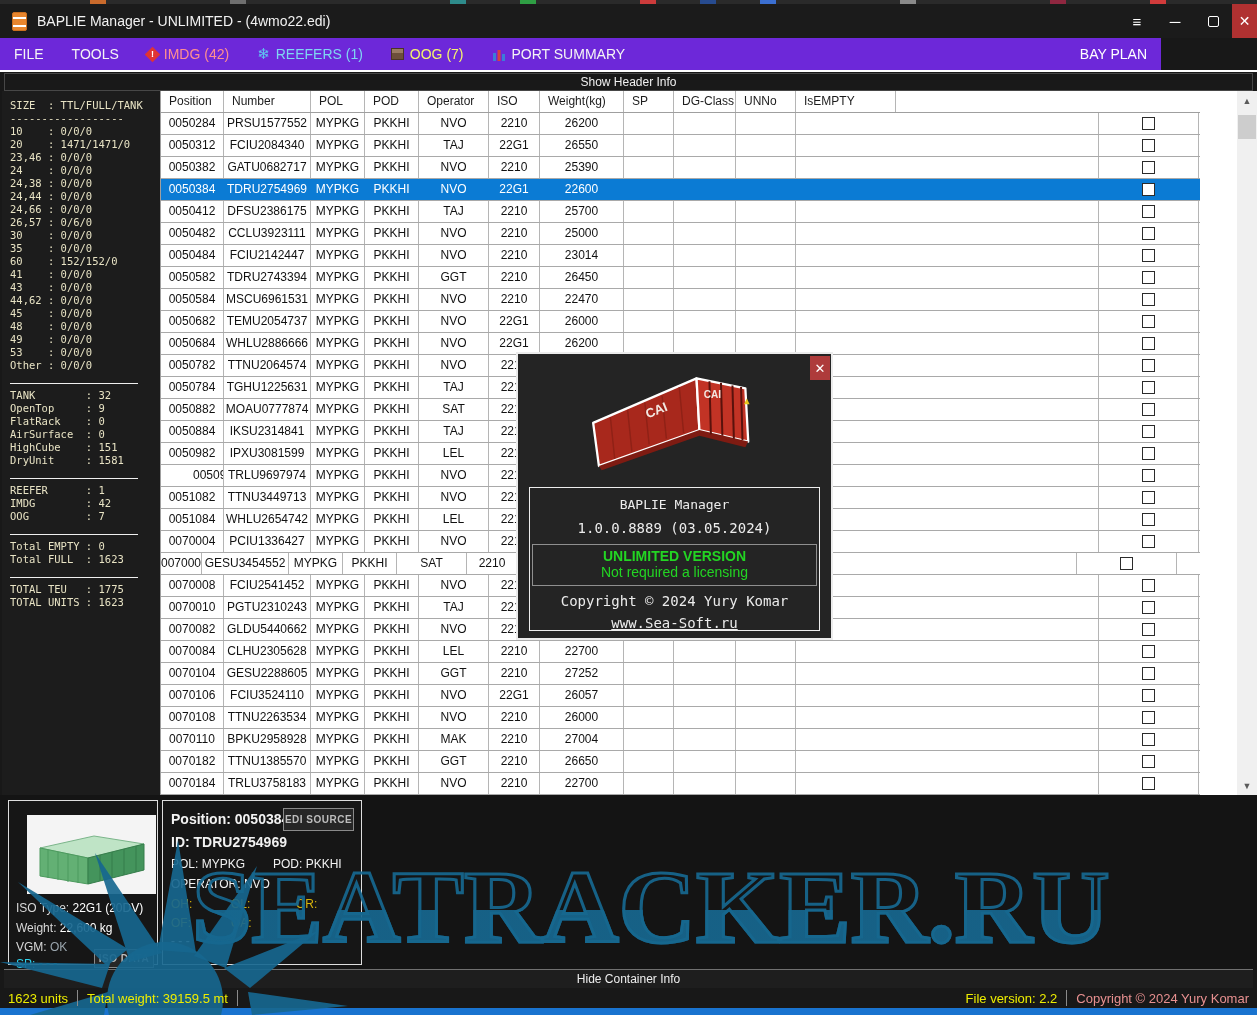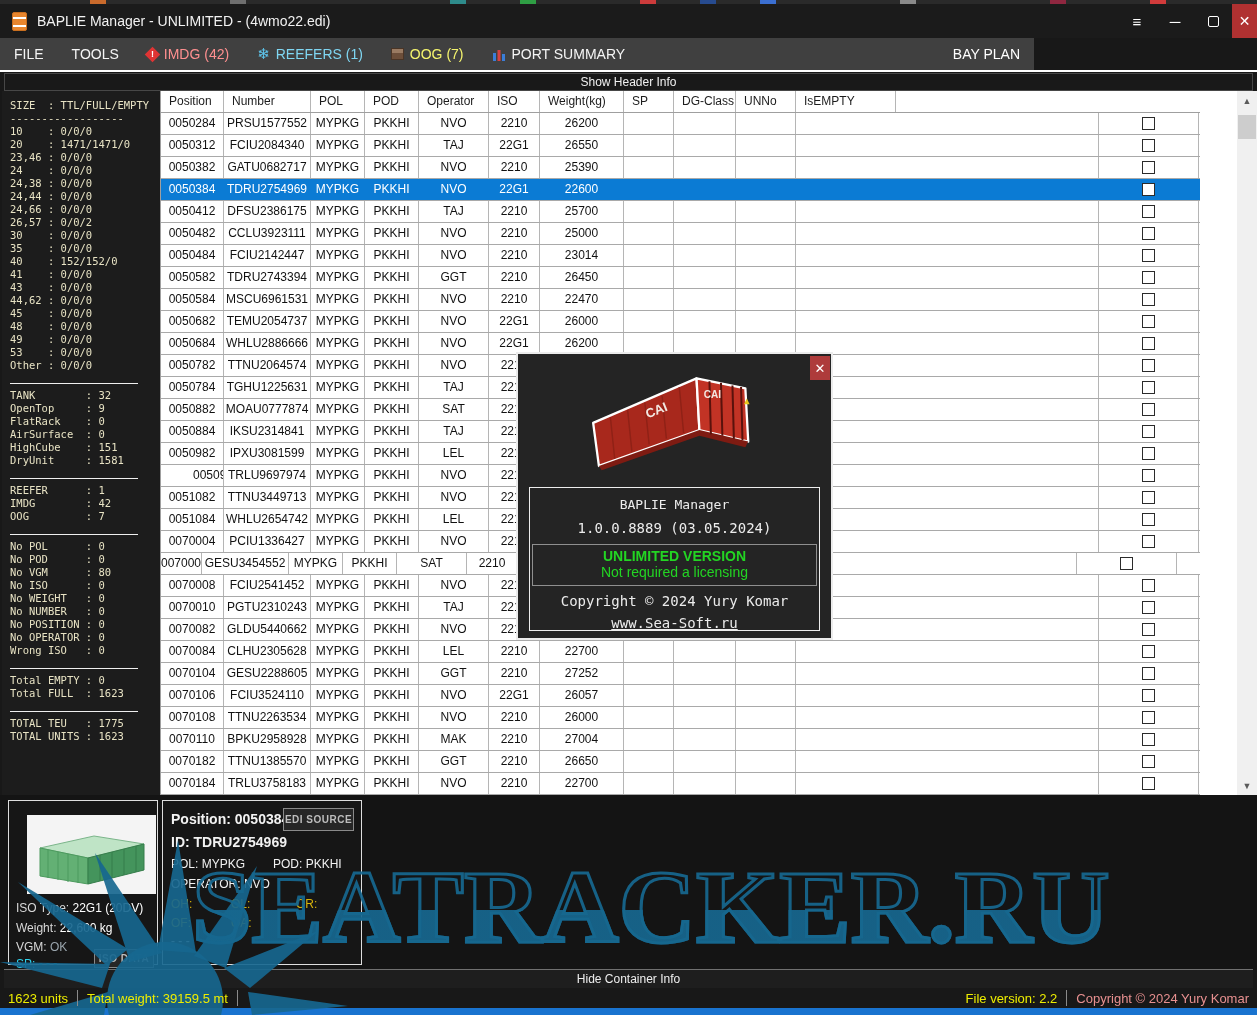--- a/index.html
+++ b/index.html
@@ -15,21 +15,21 @@
   .titlebar { position:absolute; left:0; top:4px; width:1257px; height:34px; background:#1b1b1b; display:flex; align-items:center; }
   .doc-icon { width:15px; height:19px; margin-left:12px; background:#e8862e; border-radius:2px;
     background-image:repeating-linear-gradient(#e8862e 0 4px,#ffffff 4px 6px,#e8862e 6px 8px); border:1px solid #c96f1f; }
   .title-text { color:#f2f2f2; font-size:14px; margin-left:10px; }
   .win-controls { margin-left:auto; display:flex; align-items:center; height:34px; }
   .win-btn { width:38px; height:34px; color:#ffffff; display:flex; align-items:center; justify-content:center; font-size:15px; }
   .win-btn.maxi span { width:11px; height:11px; border:1.5px solid #fff; border-radius:2px; }
   .win-btn.close { width:25px; background:#b03131; font-size:14px; }
 
   
-  .menubar { position:absolute; left:0; top:38px; width:1034px; height:32px; background:#404040; display:flex; align-items:center; color:#f5f5f5; font-size:14px; }
+  .menubar { position:absolute; left:0; top:38px; width:1161px; height:32px; background:#6d28d9; display:flex; align-items:center; color:#f5f5f5; font-size:14px; }
   .menu-item { display:flex; align-items:center; gap:6px; padding:0 14px; height:32px; cursor:default; }
   .mi-imdg { color:#ff9090; }
   .mi-reef { color:#7fd6f2; }
   .mi-oog  { color:#f5f56e; }
   .menu-right { margin-left:auto; padding-right:14px; color:#fff; }
   .diamond { width:11px; height:11px; background:#e03434; transform:rotate(45deg); display:flex; align-items:center; justify-content:center; }
   .diamond b { transform:rotate(-45deg); color:#fff; font-size:9px; font-weight:bold; line-height:1; }
   .snow { color:#5ec8f0; font-size:15px; }
   .boxicon { width:13px; height:12px; background:linear-gradient(#9a7b62 38%, #6d4f3a 38%); border:1px solid #4a3526; }
   .white-line { position:absolute; left:0; top:70px; width:1257px; height:2px; background:#ffffff; }
@@ -171,33 +171,33 @@
   </div>
 
   <div class="white-line"></div>
 
   <div class="header-strip">
     <span>Show Header Info</span>
   </div>
 
   <div class="sidebar" id="sidebar">
       <div class="sb-section">
-        <div class="sb-line">SIZE  : TTL/FULL/EMPTY</div>
+        <div class="sb-line">SIZE  : TTL/FULL/TANK</div>
         <div class="sb-line">------------------</div>
         <div class="sb-line">10    : 0/0/0</div>
         <div class="sb-line">20    : 1471/1471/0</div>
         <div class="sb-line">23,46 : 0/0/0</div>
         <div class="sb-line">24    : 0/0/0</div>
         <div class="sb-line">24,38 : 0/0/0</div>
         <div class="sb-line">24,44 : 0/0/0</div>
         <div class="sb-line">24,66 : 0/0/0</div>
-        <div class="sb-line">26,57 : 0/0/2</div>
+        <div class="sb-line">26,57 : 0/6/0</div>
         <div class="sb-line">30    : 0/0/0</div>
         <div class="sb-line">35    : 0/0/0</div>
-        <div class="sb-line">40    : 152/152/0</div>
+        <div class="sb-line">60    : 152/152/0</div>
         <div class="sb-line">41    : 0/0/0</div>
         <div class="sb-line">43    : 0/0/0</div>
         <div class="sb-line">44,62 : 0/0/0</div>
         <div class="sb-line">45    : 0/0/0</div>
         <div class="sb-line">48    : 0/0/0</div>
         <div class="sb-line">49    : 0/0/0</div>
         <div class="sb-line">53    : 0/0/0</div>
         <div class="sb-line">Other : 0/0/0</div>
       </div>
       <div class="sb-section ruled">
@@ -205,31 +205,20 @@
         <div class="sb-line">OpenTop     : 9</div>
         <div class="sb-line">FlatRack    : 0</div>
         <div class="sb-line">AirSurface  : 0</div>
         <div class="sb-line">HighCube    : 151</div>
         <div class="sb-line">DryUnit     : 1581</div>
       </div>
       <div class="sb-section ruled">
         <div class="sb-line">REEFER      : 1</div>
         <div class="sb-line">IMDG        : 42</div>
         <div class="sb-line">OOG         : 7</div>
-      </div>
-      <div class="sb-section ruled">
-        <div class="sb-line">No POL      : 0</div>
-        <div class="sb-line">No POD      : 0</div>
-        <div class="sb-line">No VGM      : 80</div>
-        <div class="sb-line">No ISO      : 0</div>
-        <div class="sb-line">No WEIGHT   : 0</div>
-        <div class="sb-line">No NUMBER   : 0</div>
-        <div class="sb-line">No POSITION : 0</div>
-        <div class="sb-line">No OPERATOR : 0</div>
-        <div class="sb-line">Wrong ISO   : 0</div>
       </div>
       <div class="sb-section ruled">
         <div class="sb-line">Total EMPTY : 0</div>
         <div class="sb-line">Total FULL  : 1623</div>
       </div>
       <div class="sb-section ruled">
         <div class="sb-line">TOTAL TEU   : 1775</div>
         <div class="sb-line">TOTAL UNITS : 1623</div>
       </div>
     </div>

